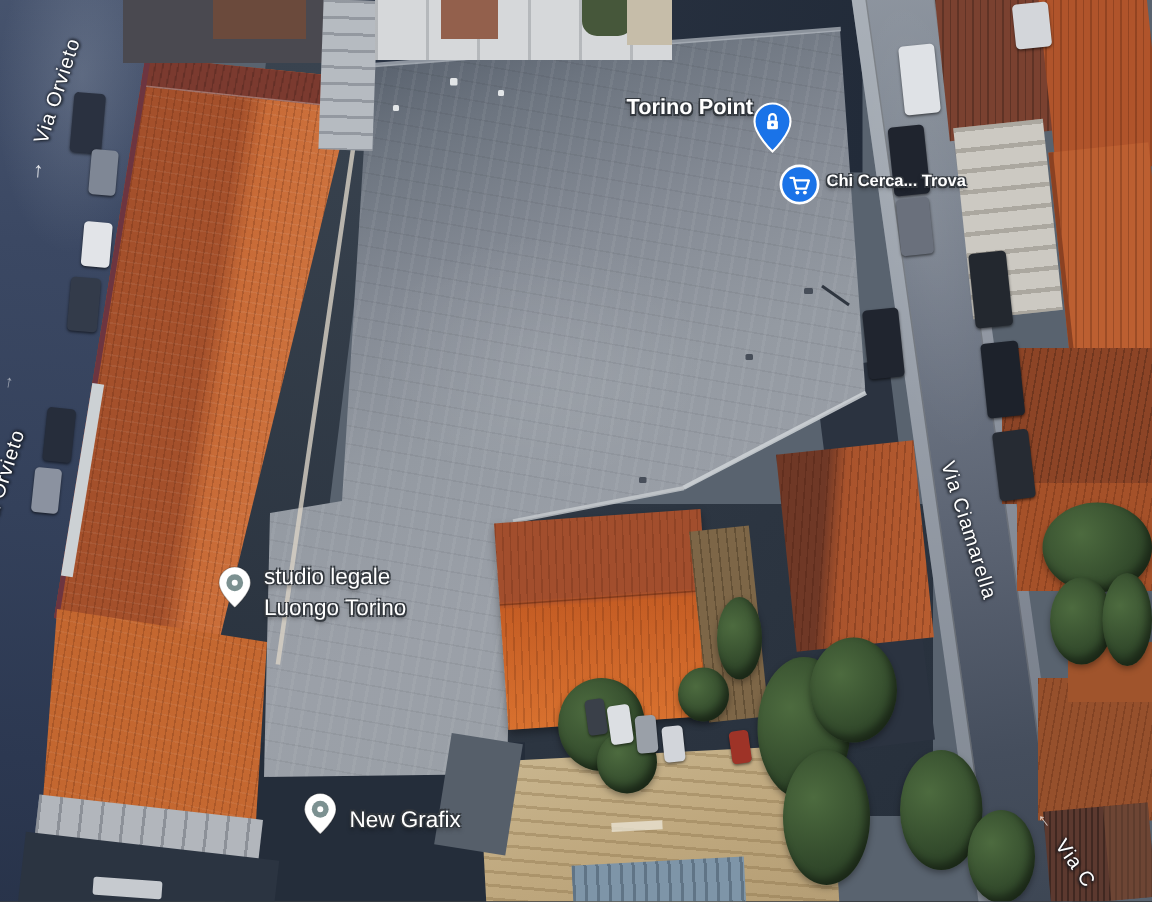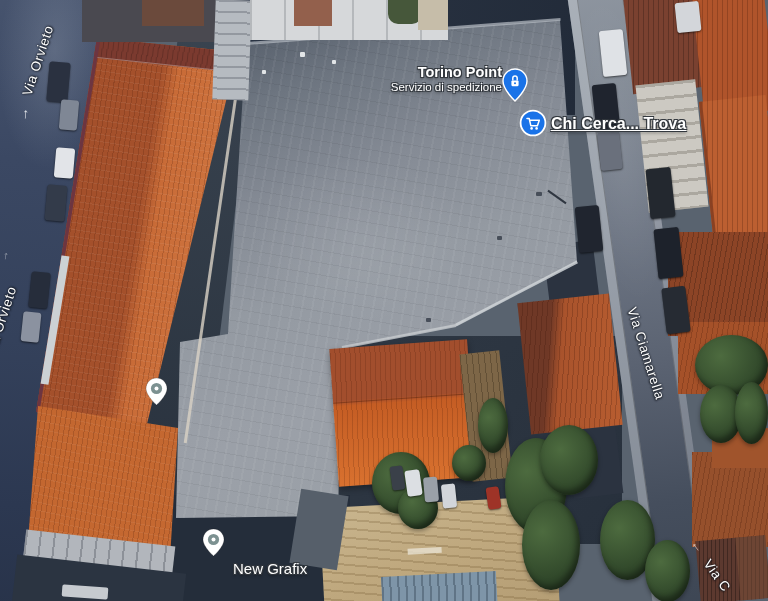--- a/index.html
+++ b/index.html
@@ -179,43 +179,46 @@
   <div class="arrow" style="left:3px;top:250px;transform:rotate(10deg);font-size:11px;opacity:.6;">↑</div>
   <div class="arrow" style="left:692px;top:540px;transform:rotate(-38deg);font-size:13px;opacity:.85;">↑</div>
 
   <div class="street-label" style="left:-18px;top:53px;width:112px;transform:rotate(-72deg);">Via Orvieto</div>
   <div class="street-label" style="left:-55px;top:314px;width:112px;transform:rotate(-72deg);">Via Orvieto</div>
   <div class="street-label" style="left:584px;top:346px;width:124px;transform:rotate(72.5deg);">Via Ciamarella</div>
   <div class="street-label" style="left:689px;top:568px;width:56px;transform:rotate(55deg);">Via C</div>
 
   <div class="abs" style="left:338px;top:64px;width:164px;text-align:right;cursor:pointer;">
     <div class="poi-title bold" style="font-size:14.5px;">Torino Point</div>
-    <div class="poi-title" style="font-size:11.5px;margin-top:1px;">Servizio di spedizione</div>
   </div>
   <svg class="abs" style="left:502px;top:68px;cursor:pointer;" width="26" height="34" viewBox="0 0 26 34">
     <path d="M13 1 C6.4 1 1 6.4 1 13 c0 8.6 12 20 12 20 s12 -11.4 12 -20 C25 6.4 19.6 1 13 1 Z" fill="#1a73e8" stroke="#ffffff" stroke-width="1.4"></path>
     <rect x="9.4" y="12.4" width="7.2" height="5.8" rx="1.1" fill="#ffffff"></rect>
     <path d="M10.8 12.4 v-2.1 a2.2 2.2 0 0 1 4.4 0 v2.1" fill="none" stroke="#ffffff" stroke-width="1.5"></path>
     <circle cx="13" cy="15.2" r="1" fill="#1a73e8"></circle>
   </svg>
 
   <svg class="abs" style="left:519px;top:109px;cursor:pointer;" width="28" height="28" viewBox="0 0 28 28">
     <circle cx="14" cy="14" r="12.4" fill="#1a73e8" stroke="#ffffff" stroke-width="1.8"></circle>
     <path d="M8 9.5 h2.2 l1.6 7.2 h6.6 l1.9 -5.4 h-9.6" fill="none" stroke="#ffffff" stroke-width="1.5" stroke-linejoin="round" stroke-linecap="round"></path>
     <circle cx="12.6" cy="19.4" r="1.3" fill="#ffffff"></circle>
     <circle cx="17.6" cy="19.4" r="1.3" fill="#ffffff"></circle>
   </svg>
-  <div class="poi-title bold" style="position:absolute;left:551px;top:115px;font-size:16px;cursor:pointer;text-decoration:underline;">Chi Cerca... Trova</div>
+  <div class="poi-title bold" style="position:absolute;left:551px;top:115px;font-size:11px;cursor:pointer;">Chi Cerca... Trova</div>
 
   <svg class="abs" style="left:145px;top:377px;cursor:pointer;" width="23" height="29" viewBox="0 0 23 29">
     <path d="M11.5 1 C5.7 1 1 5.7 1 11.5 c0 7.3 10.5 16.5 10.5 16.5 s10.5 -9.2 10.5 -16.5 C22 5.7 17.3 1 11.5 1 Z" fill="#ffffff" stroke="rgba(0,0,0,0.25)" stroke-width="0.8"></path>
     <circle cx="11.5" cy="11.5" r="5.6" fill="#7c9191"></circle>
     <circle cx="11.5" cy="11.5" r="2" fill="#ffffff"></circle>
   </svg>
+  <div class="abs" style="left:176px;top:376px;cursor:pointer;">
+    <div class="poi-title" style="font-size:15px;">studio legale</div>
+    <div class="poi-title" style="font-size:15px;margin-top:4px;">Luongo Torino</div>
+  </div>
 
   <svg class="abs" style="left:202px;top:528px;cursor:pointer;" width="23" height="29" viewBox="0 0 23 29">
     <path d="M11.5 1 C5.7 1 1 5.7 1 11.5 c0 7.3 10.5 16.5 10.5 16.5 s10.5 -9.2 10.5 -16.5 C22 5.7 17.3 1 11.5 1 Z" fill="#ffffff" stroke="rgba(0,0,0,0.25)" stroke-width="0.8"></path>
     <circle cx="11.5" cy="11.5" r="5.6" fill="#7c9191"></circle>
     <circle cx="11.5" cy="11.5" r="2" fill="#ffffff"></circle>
   </svg>
-  <div class="poi-title" style="position:absolute;left:233px;top:560px;font-size:15px;cursor:pointer;">New Grafix</div>
+  <div class="poi-title" style="position:absolute;left:233px;top:538px;font-size:15px;cursor:pointer;">New Grafix</div>
 
 </div>
 
 </body></html>

